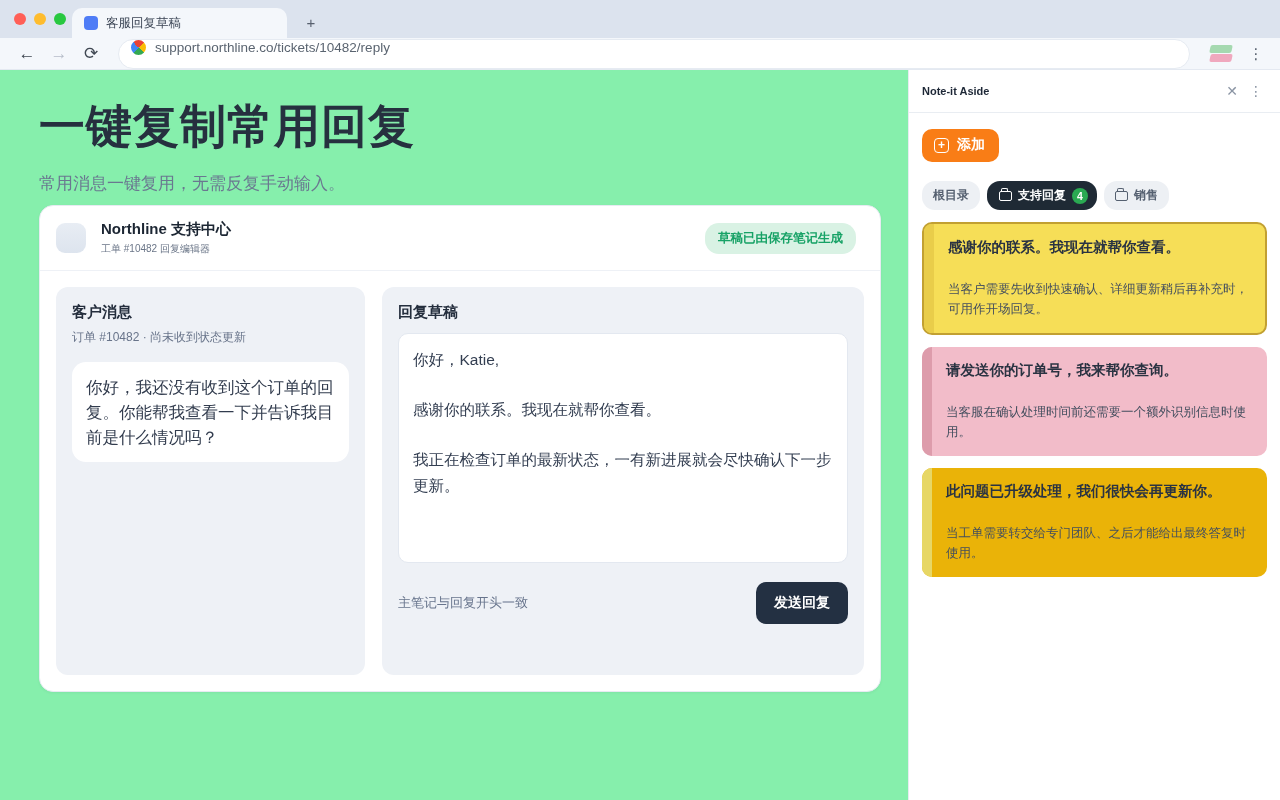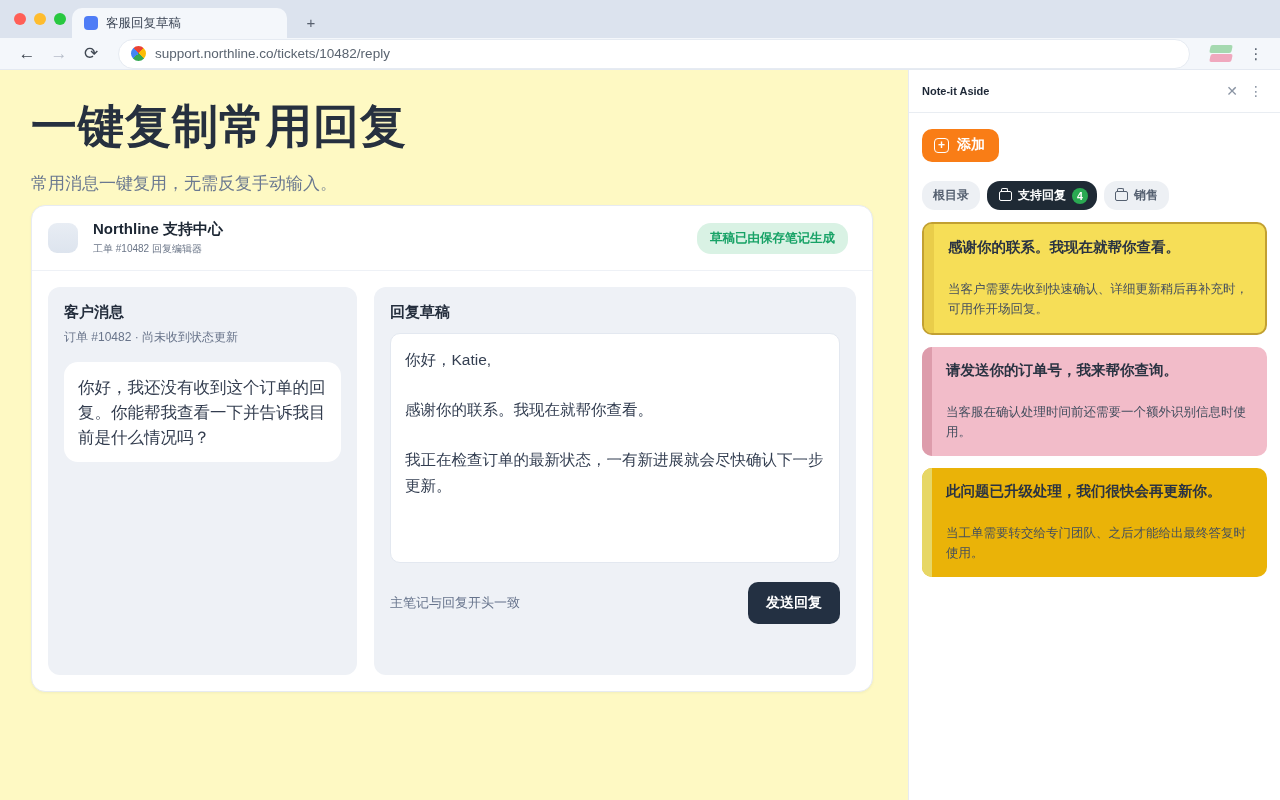--- a/index.html
+++ b/index.html
@@ -16,35 +16,35 @@
   .tab-favicon { width:14px; height:14px; border-radius:4px; background:#4e7cf6; flex:none; }
   .tab-title { font-size:12.5px; color:#3a4454; white-space:nowrap; }
   .newtab { position:absolute; left:297px; top:8px; width:28px; height:28px; display:flex;
             align-items:center; justify-content:center; font-size:15px; color:#57606e; }
   .toolbar { height:32px; background:#f4f7fb; display:flex; align-items:center; padding:0 14px; gap:6px;
              border-bottom:1px solid #e4e9f1; }
   .nav-ic { width:26px; height:26px; display:flex; align-items:center; justify-content:center;
             font-size:17px; color:#3f4752; }
   .nav-ic.disabled { color:#b6bdc9; }
   .urlbar { flex:1; height:30px; background:#ffffff; border:1px solid #e6ebf2; border-radius:15px;
-            display:flex; align-items:center; padding:0 12px; gap:9px; margin:0 8px; }
+            display:flex; padding:0 12px; gap:9px; margin:0 8px; }
   .url-favicon { width:15px; height:15px; border-radius:50%; flex:none;
      background:conic-gradient(#ea4335 0 25%, #fbbc05 25% 50%, #34a853 50% 75%, #4285f4 75% 100%);
      transform:rotate(-45deg); }
   .url-text { font-size:13.5px; color:#5a6470; }
   .ext-icon { width:24px; height:20px; position:relative; margin:0 6px; }
   .ext-icon i { position:absolute; left:0; width:22px; height:8px; border-radius:2px; transform:skewX(-12deg); }
   .ext-note-green { top:1px; background:#a5d9b0; }
   .ext-note-pink { top:10px; background:#f0a8be; }
   .kebab { width:20px; height:24px; display:flex; align-items:center; justify-content:center;
            color:#5a6472; font-size:15px; letter-spacing:0; }
 
   
   .page { display:flex; height:730px; }
-  .main { width:908px; background:#fef9c3; padding:26px 33px 0 31px; }
+  .main { width:908px; background:#86efac; padding:26px 33px 0 39px; }
   .aside { width:372px; background:#ffffff; border-left:1px solid #e7ebf1; }
 
   
   .hero-title { font-family:"Liberation Serif","DejaVu Serif",serif; font-size:46px; font-weight:700;
                 color:#26303f; letter-spacing:1px; }
   .hero-sub { font-size:17px; color:#6a7890; margin-top:14px; }
 
   
   .card { margin-top:10px; width:842px; background:#ffffff; border:1px solid #e7ebf2; border-radius:14px;
           box-shadow:0 1px 3px rgba(25,35,55,.05); }

